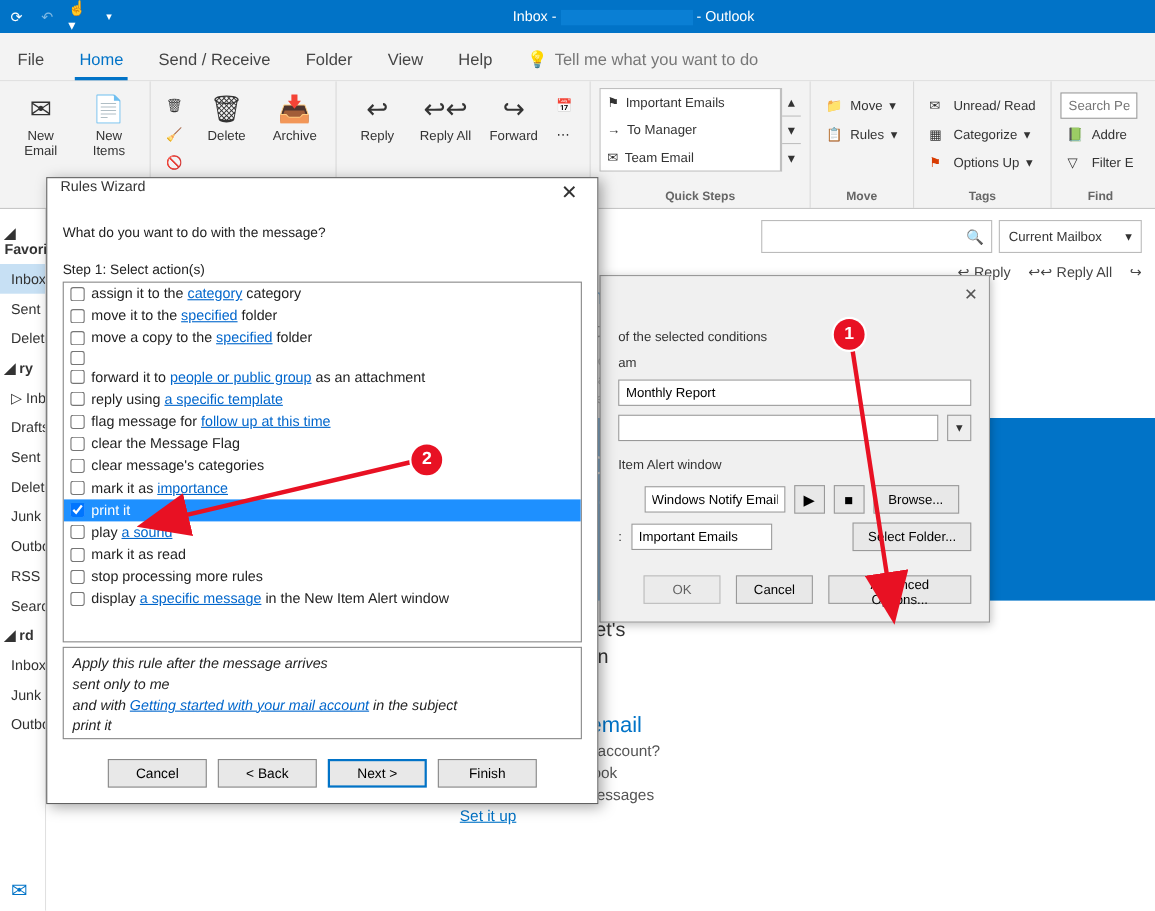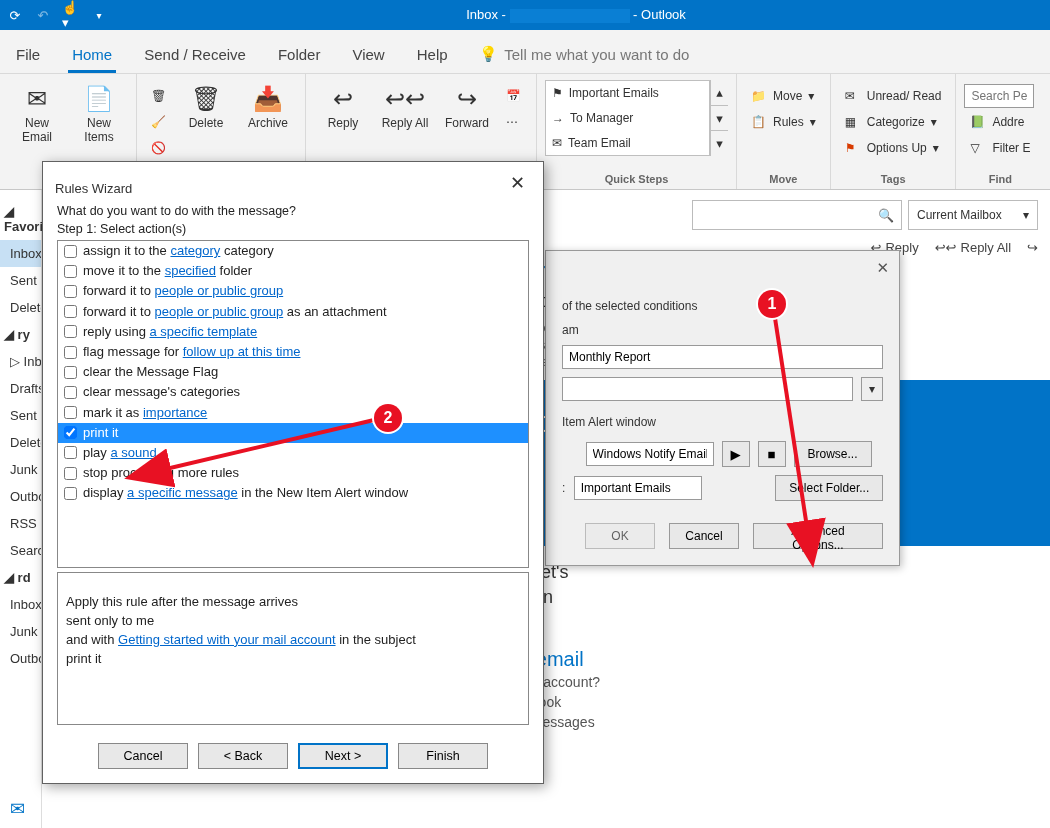--- a/index.html
+++ b/index.html
@@ -65,32 +65,32 @@
 .cond-row { display:flex; align-items:center; gap:8px; margin:8px 0;justify-content:center; }
 .cond-input { flex:1; border:1px solid #999; background:#fff; height:24px; padding:2px 6px; font-size:12px; }
 .cond-dd { width:22px; height:24px; border:1px solid #999; background:#eee; display:flex; align-items:center; justify-content:center; }
 .cond-sect { margin-top:14px; }
 .cond-btn { border:1px solid #999; background:#e8e8e8; height:26px; font-size:12px; padding:0 10px; cursor:pointer; }
 .sq-btn { width:28px; height:26px; border:1px solid #999; background:#e8e8e8; display:flex; align-items:center; justify-content:center; }
 .cond-buttons { display:flex; gap:14px; justify-content:flex-end; margin-top:22px; }
 
 
 .dlg-wiz { position:absolute; left:42px; top:161px; width:502px; background:#fff; border:1px solid #616161; box-shadow:3px 3px 12px rgba(0,0,0,.35); z-index:50; }
-.dlg-wiz-title { height:34px; display:flex; align-items:flex-end; justify-content:space-between; padding:0 12px; font-size:13px; }
+.dlg-wiz-title { height:34px; display:flex; align-items:flex-start; justify-content:space-between; padding:0 12px; font-size:13px; }
 .dlg-wiz-title .x { font-size:18px; cursor:pointer; padding:2px 6px; }
 .dlg-wiz-body { padding:8px 14px 14px; font-size:12.5px; color:#222; }
-.wiz-q { margin-bottom:4px; }
+.wiz-q { margin-bottom:20px; }
 .wiz-step { margin-bottom:4px; }
 .actions-box { border:1px solid #888; height:328px; overflow:auto; background:#fff; }
 .action-row { display:flex; align-items:center; gap:6px; padding:1px 6px; font-size:13px; cursor:pointer; line-height:1.4; }
 .action-row.selected { background:#1e90ff; color:#fff; }
 .action-row input[type=checkbox] { width:13px; height:13px; }
 .action-link { color:#0066cc; text-decoration:underline; cursor:pointer; }
 
-.desc-box { border:1px solid #888; height:153px; background:#fff; padding:20px 8px; font-size:13px; line-height:1.45; margin-top:4px; }
+.desc-box { border:1px solid #888; height:84px; background:#fff; padding:5px 8px; font-size:13px; line-height:1.45; margin-top:4px;font-style:italic; }
 .wiz-step2 { margin-top:14px; }
 .wiz-buttons { display:flex; gap:10px; justify-content:center; margin-top:18px; }
 .wiz-btn { width:90px; height:26px; border:1px solid #888; background:#e8e8e8; font-size:12.5px; cursor:pointer; }
 .wiz-btn.primary { border:2px solid #0173c7; }
 
 
 .badge { position:absolute; width:28px; height:28px; border-radius:50%; background:#e81123; color:#fff; font-weight:bold; display:flex; align-items:center; justify-content:center; font-size:16px; z-index:70; box-shadow:0 0 0 2px #fff; }
 .arrow { position:absolute; z-index:65; }
 
 svg { overflow: visible; }
@@ -365,21 +365,24 @@
         <div class="action-row">
           <input type="checkbox" style="">
           <span>assign it to the <span class="action-link">category</span> category</span>
         </div>
         <div class="action-row">
           <input type="checkbox" style="">
           <span>move it to the <span class="action-link">specified</span> folder</span>
         </div>
         <div class="action-row">
           <input type="checkbox" style="">
-          <span>forward it to <span class="action-link">people or public group</span></span>
+          <span>move a copy to the <span class="action-link">specified</span> folder</span>
+        </div>
+        <div class="action-row">
+          <input type="checkbox" style="">
         </div>
         <div class="action-row">
           <input type="checkbox" style="">
           <span>forward it to <span class="action-link">people or public group</span> as an attachment</span>
         </div>
         <div class="action-row">
           <input type="checkbox" style="">
           <span>reply using <span class="action-link">a specific template</span></span>
         </div>
         <div class="action-row">
@@ -398,20 +401,24 @@
           <input type="checkbox" style="">
           <span>mark it as <span class="action-link">importance</span></span>
         </div>
         <div class="action-row selected">
           <input type="checkbox" checked="" style="">
           <span>print it</span>
         </div>
         <div class="action-row">
           <input type="checkbox" style="">
           <span>play <span class="action-link">a sound</span></span>
+        </div>
+        <div class="action-row">
+          <input type="checkbox" style="">
+          <span>mark it as read</span>
         </div>
         <div class="action-row">
           <input type="checkbox" style="">
           <span>stop processing more rules</span>
         </div>
         <div class="action-row">
           <input type="checkbox" style="">
           <span>display <span class="action-link">a specific message</span> in the New Item Alert window</span>
         </div>
       </div>

